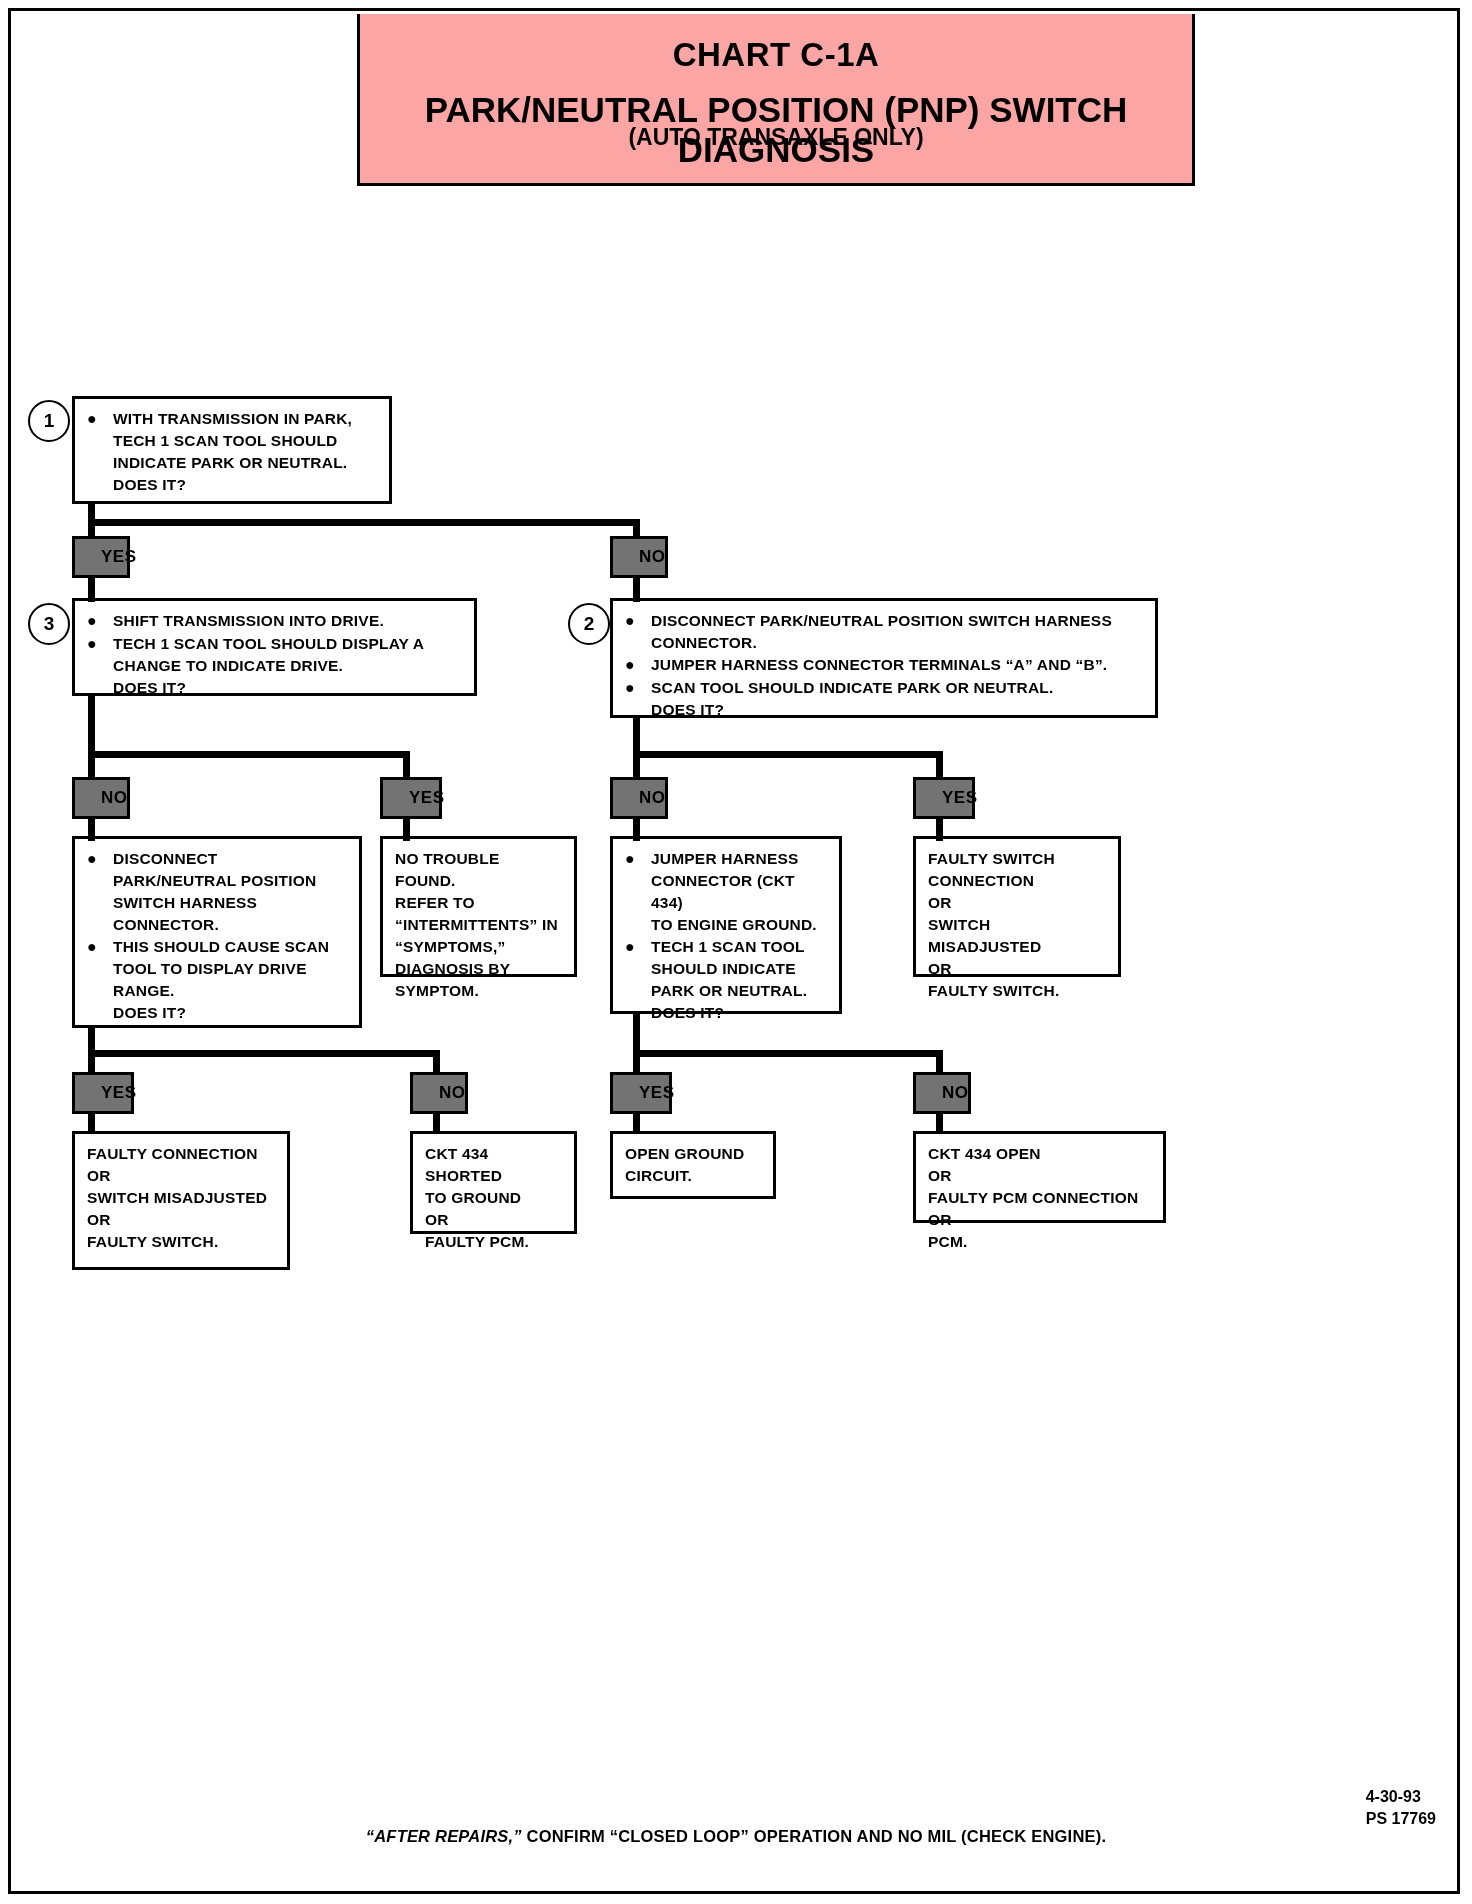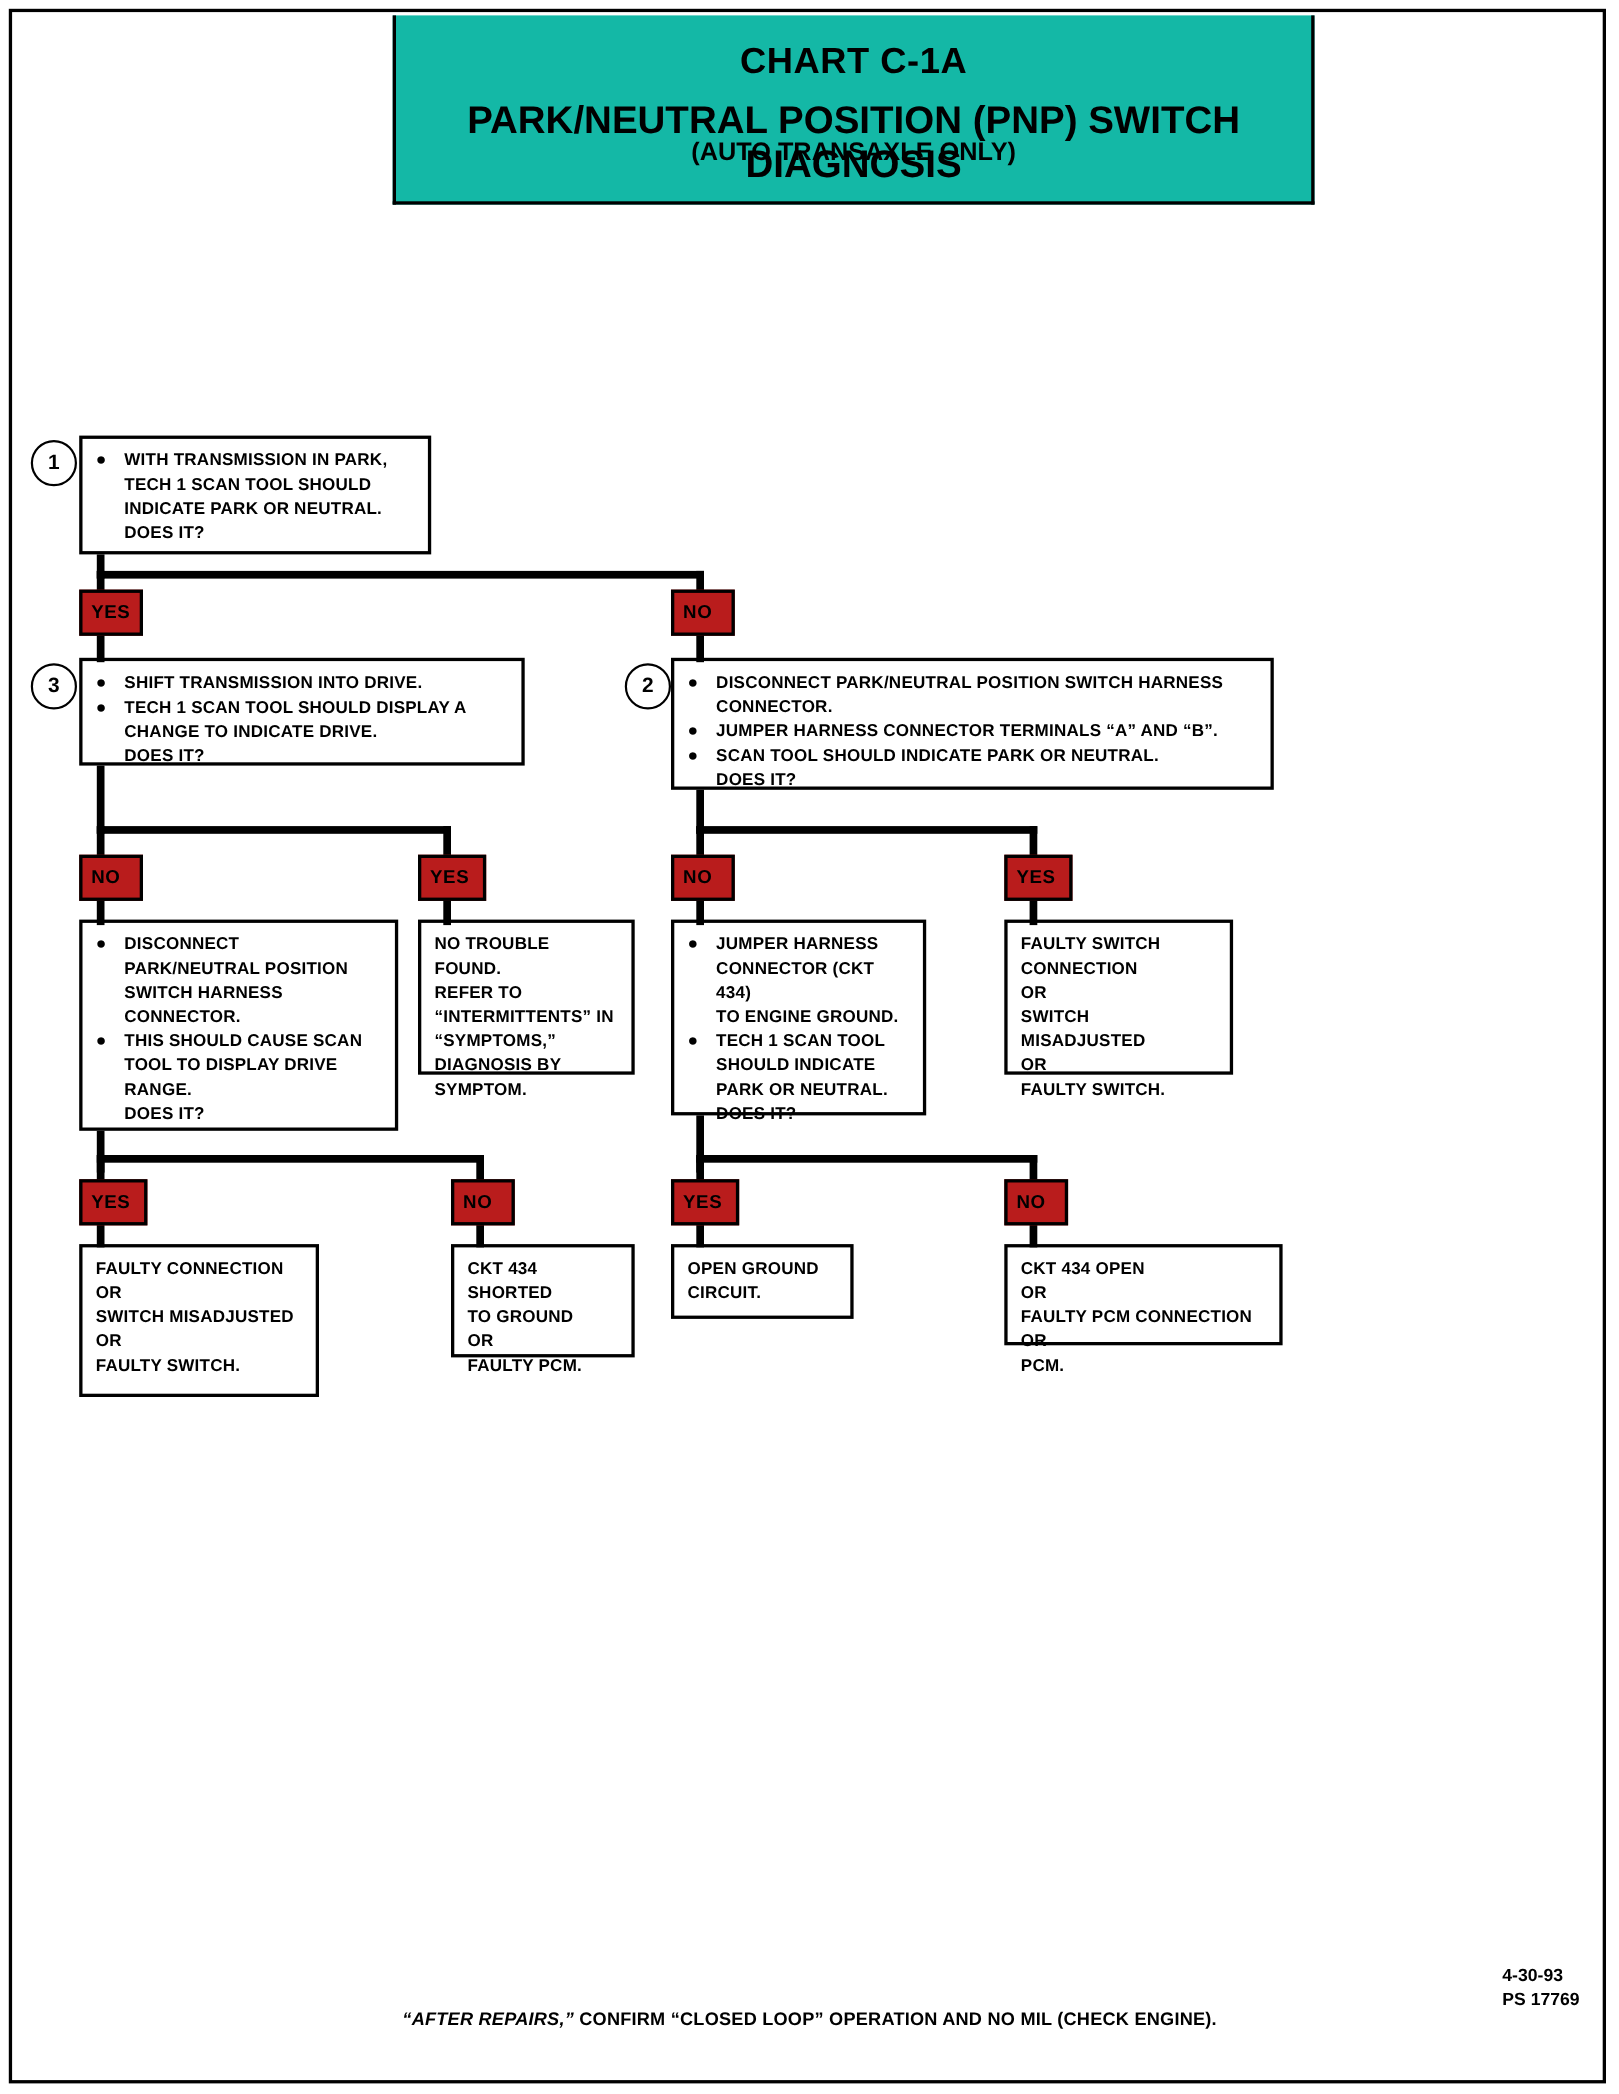--- a/index.html
+++ b/index.html
@@ -9,21 +9,21 @@
     color:#000;overflow:hidden;
   }
   .page-border{
     position:absolute;left:8px;top:8px;width:1452px;height:1886px;
     border:3px solid #000;box-sizing:border-box;
   }
   
   .title-block{
     position:absolute;left:357px;top:14px;width:838px;height:172px;
     border:3px solid #000;border-top:none;box-sizing:border-box;
-    background:#14b8a6;
+    background:#fca5a5;
   }
   .title-main{
     position:absolute;left:0;right:0;top:22px;text-align:center;
     font-size:33px;font-weight:bold;letter-spacing:.5px;
   }
   .title-sub{
     position:absolute;left:0;right:0;top:76px;text-align:center;
     font-size:35px;font-weight:bold;letter-spacing:0px;
   }
   .title-sub2{
@@ -50,24 +50,24 @@
 
   
   .stepnum{
     position:absolute;width:38px;height:38px;border:2.5px solid #000;
     border-radius:50%;background:#fff;
     font-size:19px;font-weight:bold;
     display:flex;align-items:center;justify-content:center;
   }
   
   .ynbox{
-    position:absolute;border:3px solid #000;background:#b91c1c;
+    position:absolute;border:3px solid #000;background:#737373;
     box-sizing:border-box;height:42px;
     display:flex;align-items:center;
-    font-size:17px;font-weight:bold;padding-left:8px;letter-spacing:.5px;
+    font-size:17px;font-weight:bold;padding-left:26px;letter-spacing:.5px;
     z-index:3;
     text-align:center;
   }
   
   .ln{position:absolute;background:#000;z-index:1;}
   .lnv{width:7px;}
   .lnh{height:7px;}
   
   .footer-note{
     position:absolute;left:0;right:0;top:1827px;text-align:center;

